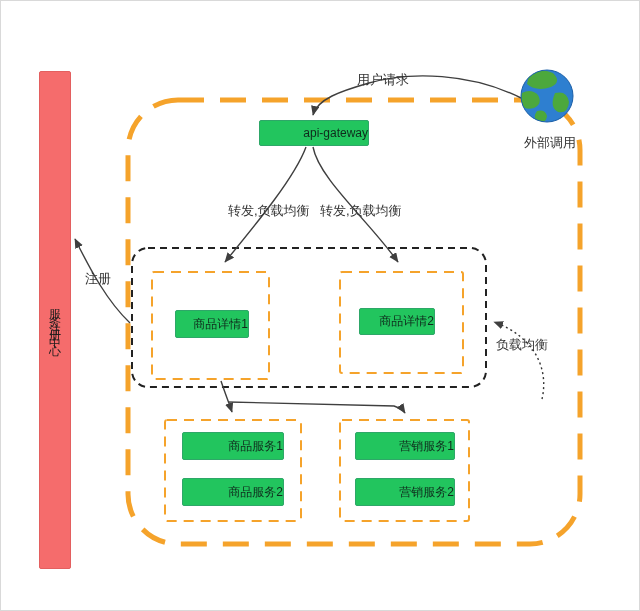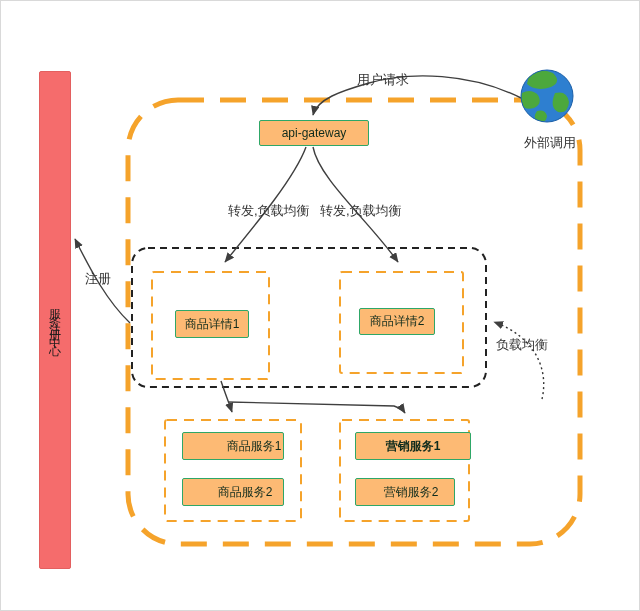--- a/index.html
+++ b/index.html
@@ -15,22 +15,22 @@
     background:#f56c6c; border:1px solid #e35f5f; border-radius:2px;
     display:flex; align-items:center; justify-content:center;
   }
   .registry-bar .vtext {
     writing-mode:vertical-lr; text-orientation:upright;
     font-size:12px; color:#1c1c1c; letter-spacing:7px; line-height:1;
   }
 
   .node {
     position:absolute; box-sizing:border-box;
-    background:#fdba74; border:1px solid #2ea768; border-radius:2px;
-    display:flex; align-items:center; justify-content:center;
+    background:#22c55e; border:1px solid #2ea768; border-radius:2px;
+    display:flex; align-items:center; justify-content:flex-end;
     font-size:12px; color:#0f2b1c;
   }
 
   .lbl {
     position:absolute; font-size:13px; color:#333333; white-space:nowrap;
   }
 
   .ext-label { width:58px; text-align:right; }
 </style>
 </head>
@@ -100,21 +100,21 @@
     <span>商品详情2</span>
   </div>
 
   <div class="node" style="left:181px; top:431px; width:102px; height:28px;padding-left:42px;">
     <span>商品服务1</span>
   </div>
   <div class="node" style="left:181px; top:477px; width:102px; height:28px;padding-left:24px;">
     <span>商品服务2</span>
   </div>
 
-  <div class="node" style="left:354px; top:431px; width:116px; height:28px;font-weight:bold;">
+  <div class="node" style="left:354px; top:431px; width:100px; height:28px;">
     <span>营销服务1</span>
   </div>
   <div class="node" style="left:354px; top:477px; width:100px; height:28px;padding-left:12px;">
     <span>营销服务2</span>
   </div>
 
   <div class="lbl" style="left:356px; top:70px;">用户请求</div>
   <div class="lbl" style="left:227px; top:201px;">转发,负载均衡</div>
   <div class="lbl" style="left:319px; top:201px;">转发,负载均衡</div>
   <div class="lbl" style="left:84px; top:269px;">注册</div>

